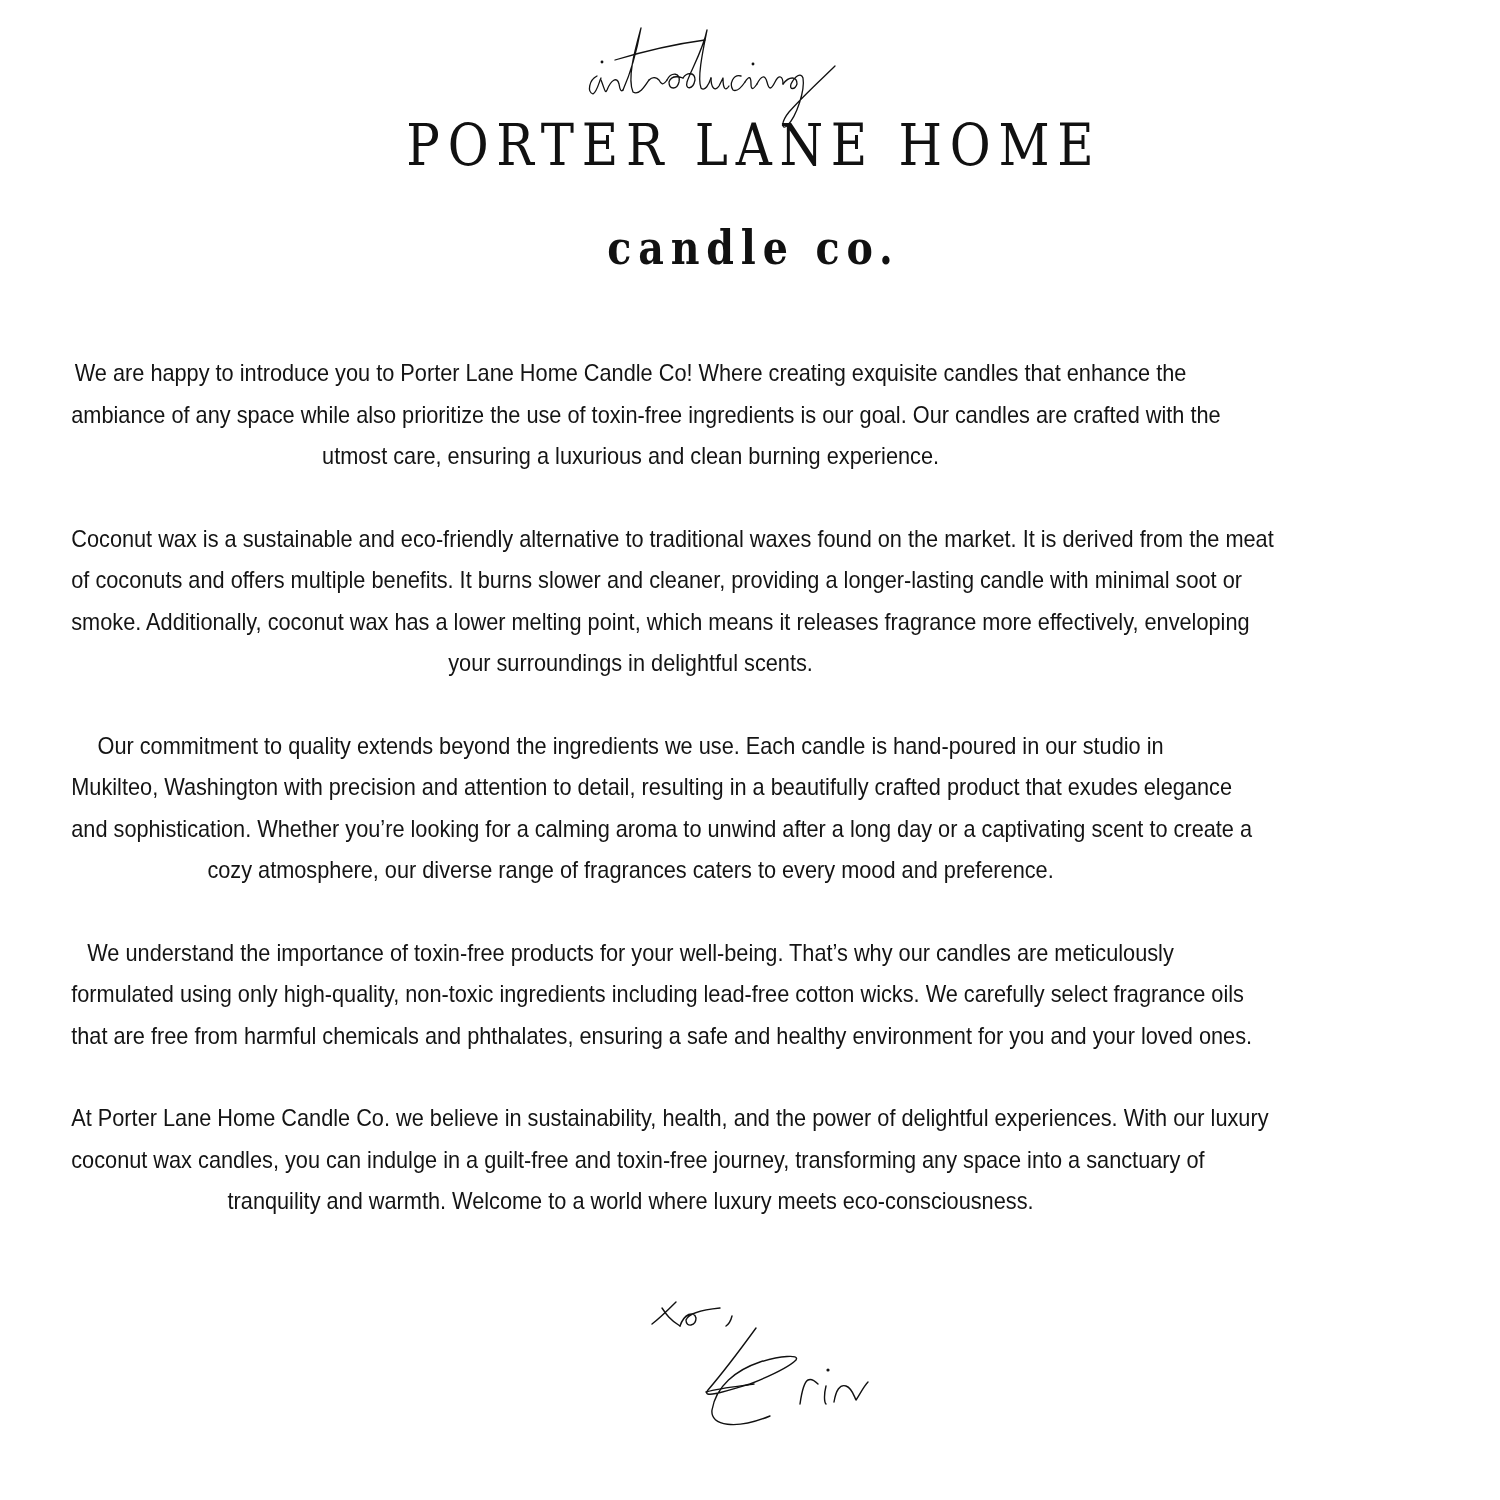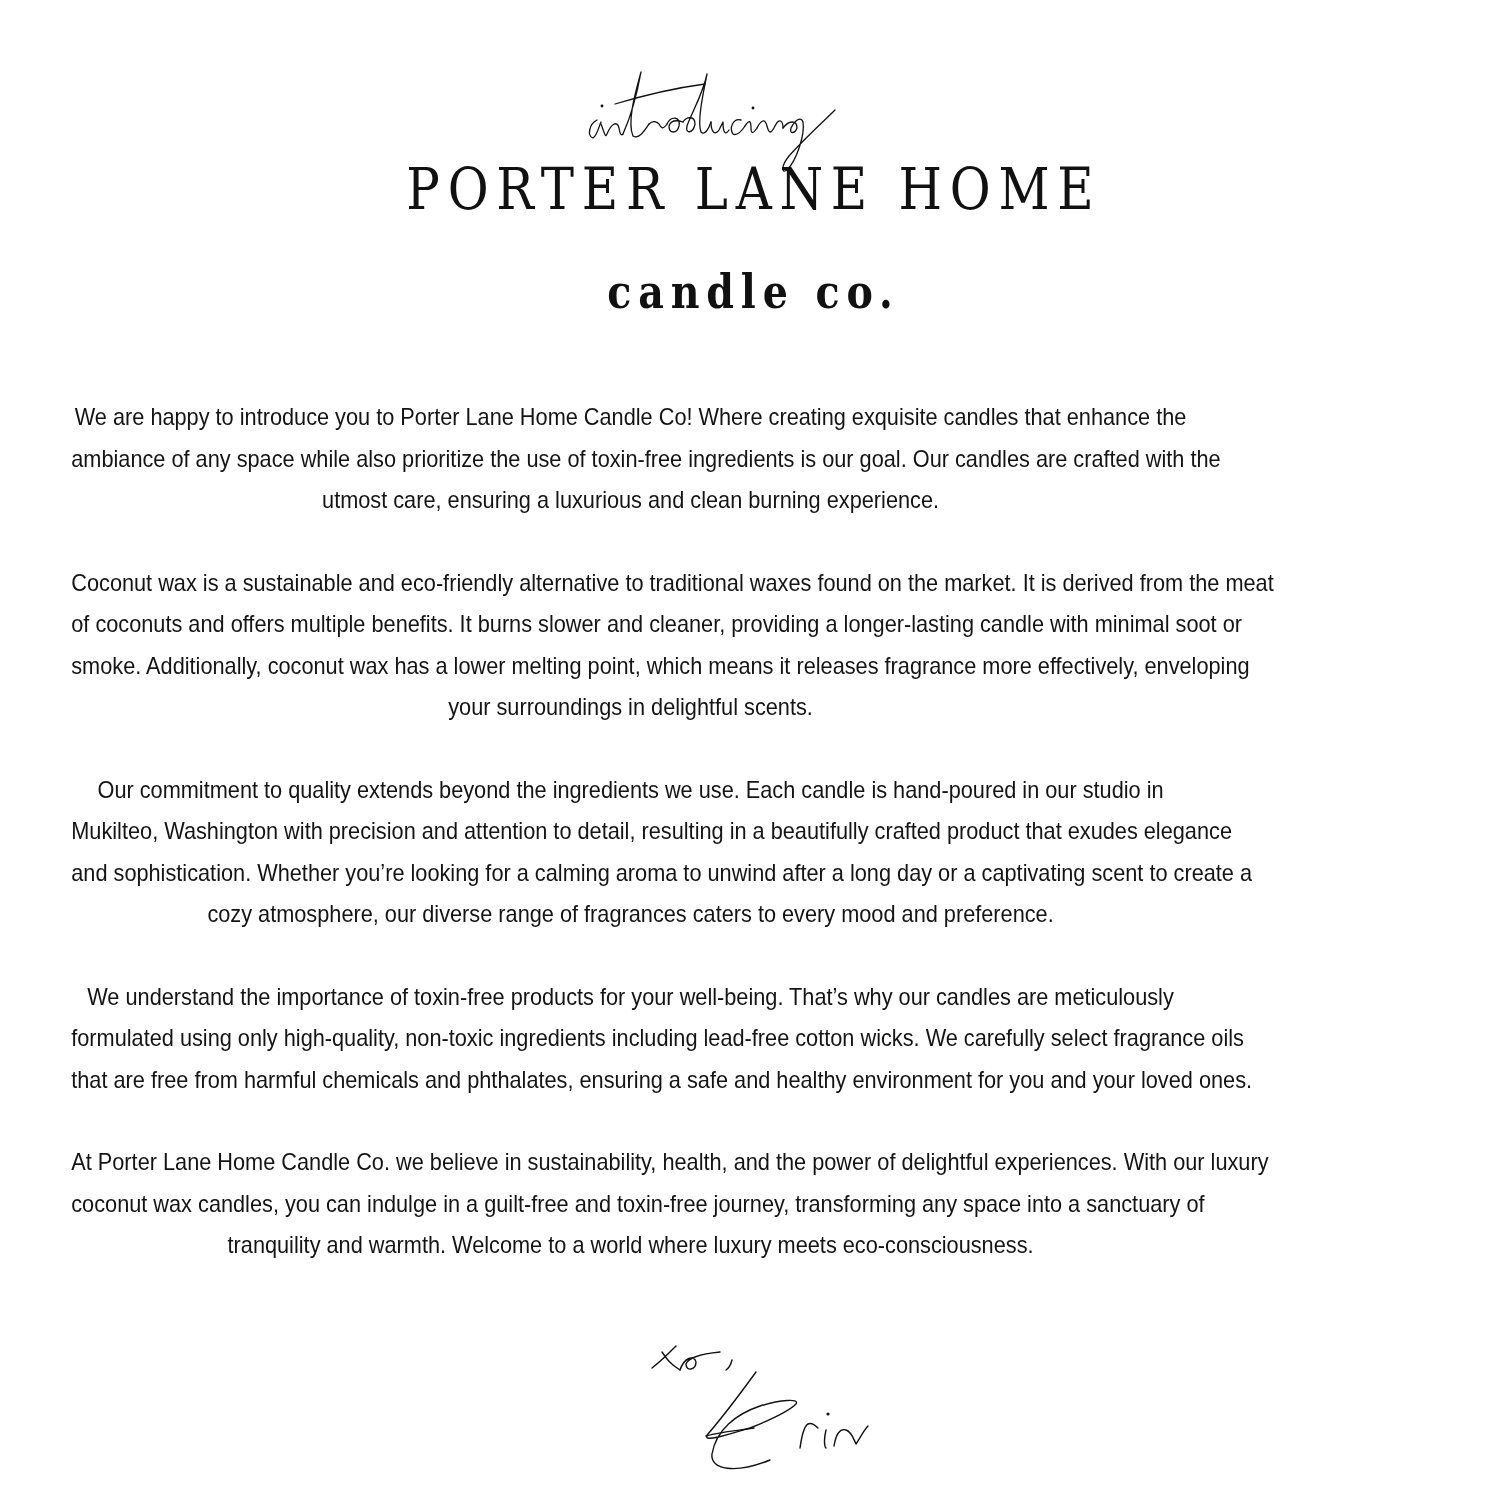--- a/index.html
+++ b/index.html
@@ -10,21 +10,20 @@
     body {
       width: 1500px;
       height: 1500px;
       position: relative;
       overflow: hidden;
       color: #111111;
     }
     .page {
       position: absolute;
       inset: 0;
-      margin-top: 44px;
     }
 
     
     .script-intro {
       position: absolute;
       left: 575px;
       top: 20px;
       width: 345px;
       height: 110px;
     }

